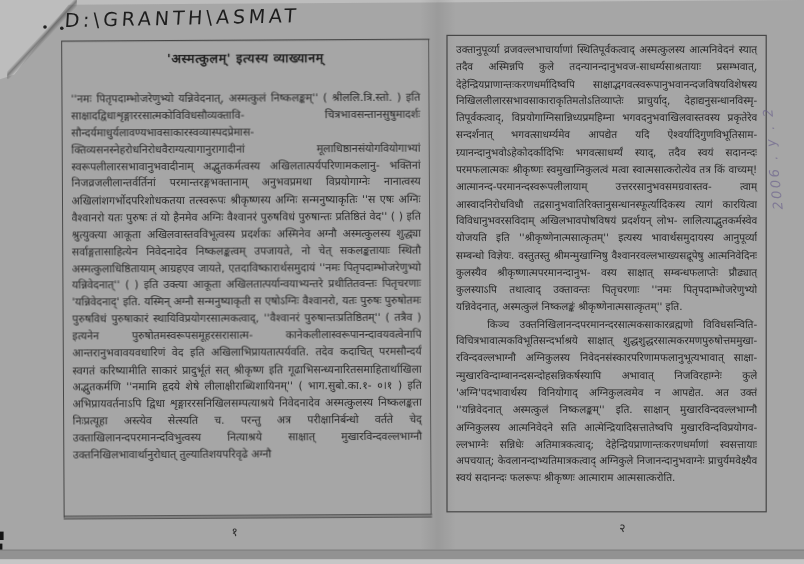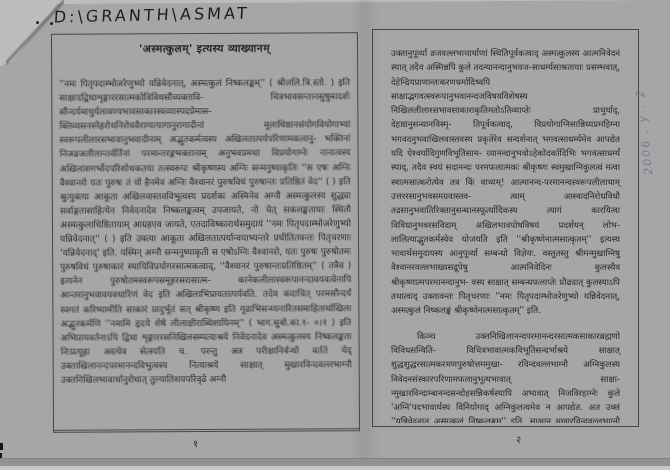--- a/index.html
+++ b/index.html
@@ -38,21 +38,21 @@
   .page-title{
     margin-top:7px; text-align:center; font-size:10.5px; font-weight:bold;
     letter-spacing:0.5px; color:#1e1e1e;
   }
   .body-text{
     position:absolute; left:7px; right:7px; overflow:hidden;
     text-align:justify; color:#262626;
   }
   .body-left{ top:42px; bottom:3px; font-size:9px; line-height:14.1px; }
   .body-right{ top:5px; bottom:3px; font-size:8.6px; line-height:14.3px; }
-  .body-right p{ margin:11px; }
+  .body-right p{ margin:0; }
   .body-right p.indent{ text-indent:26px; }
 
   .page-number{ position:absolute; font-size:10px; color:#2b2b2b; }
   .pn-left{ left:193px; top:436px; }
   .pn-right{ left:516px; top:432px; }
 
   .side-note{
     position:absolute; left:636px; top:55px; height:120px;
     writing-mode:vertical-rl; transform:rotate(174deg); transform-origin:center;
     font-size:11px; font-style:italic; letter-spacing:2px;

